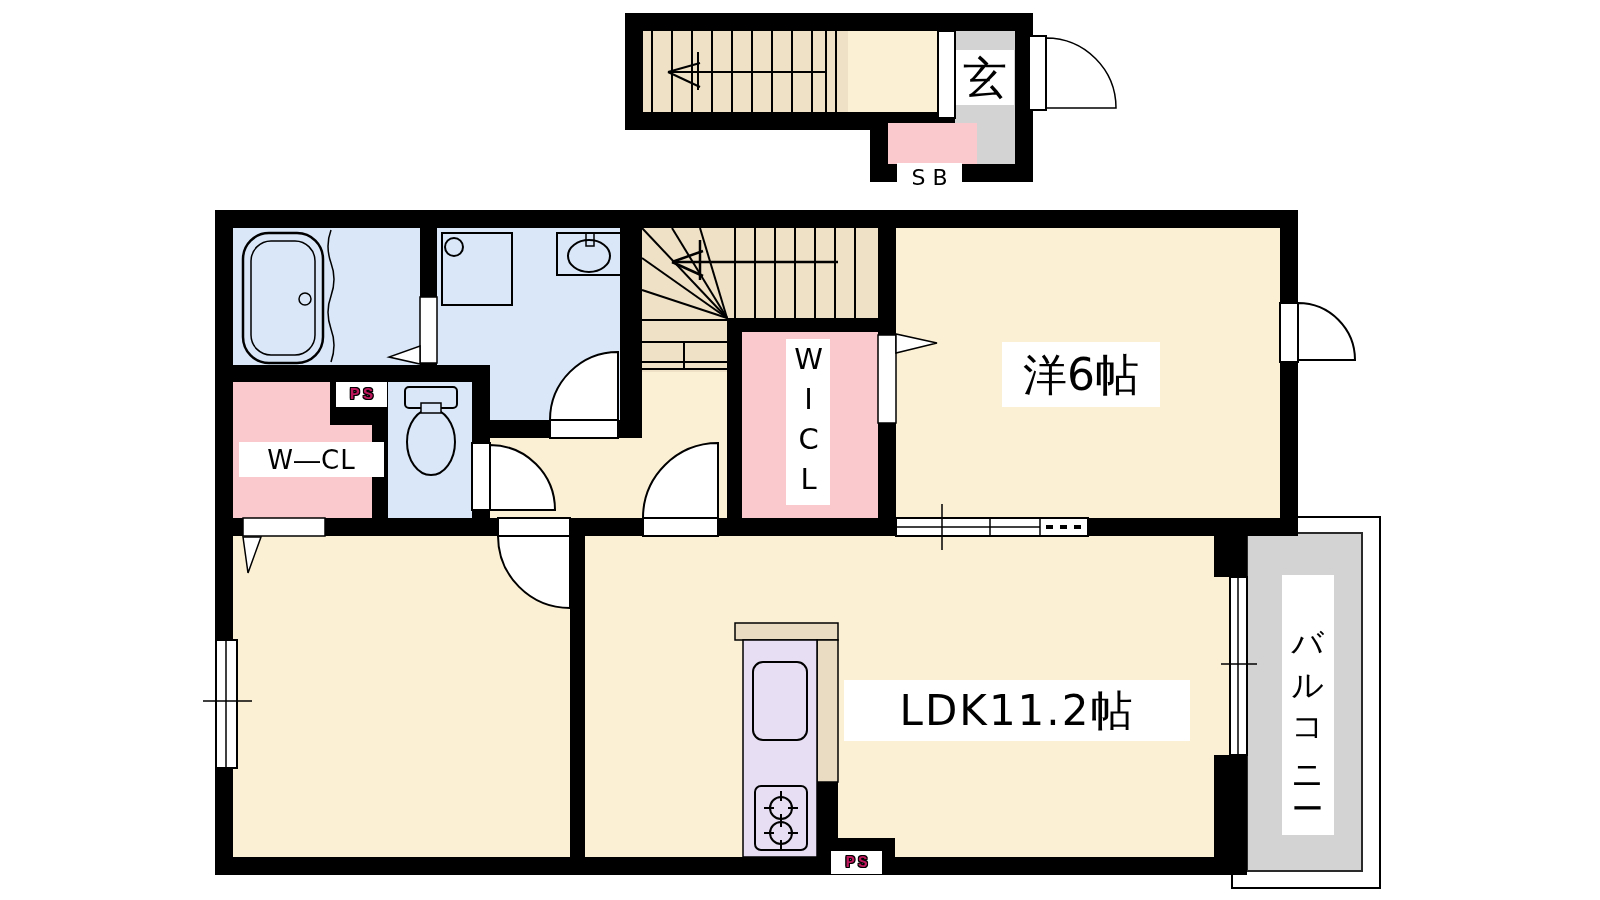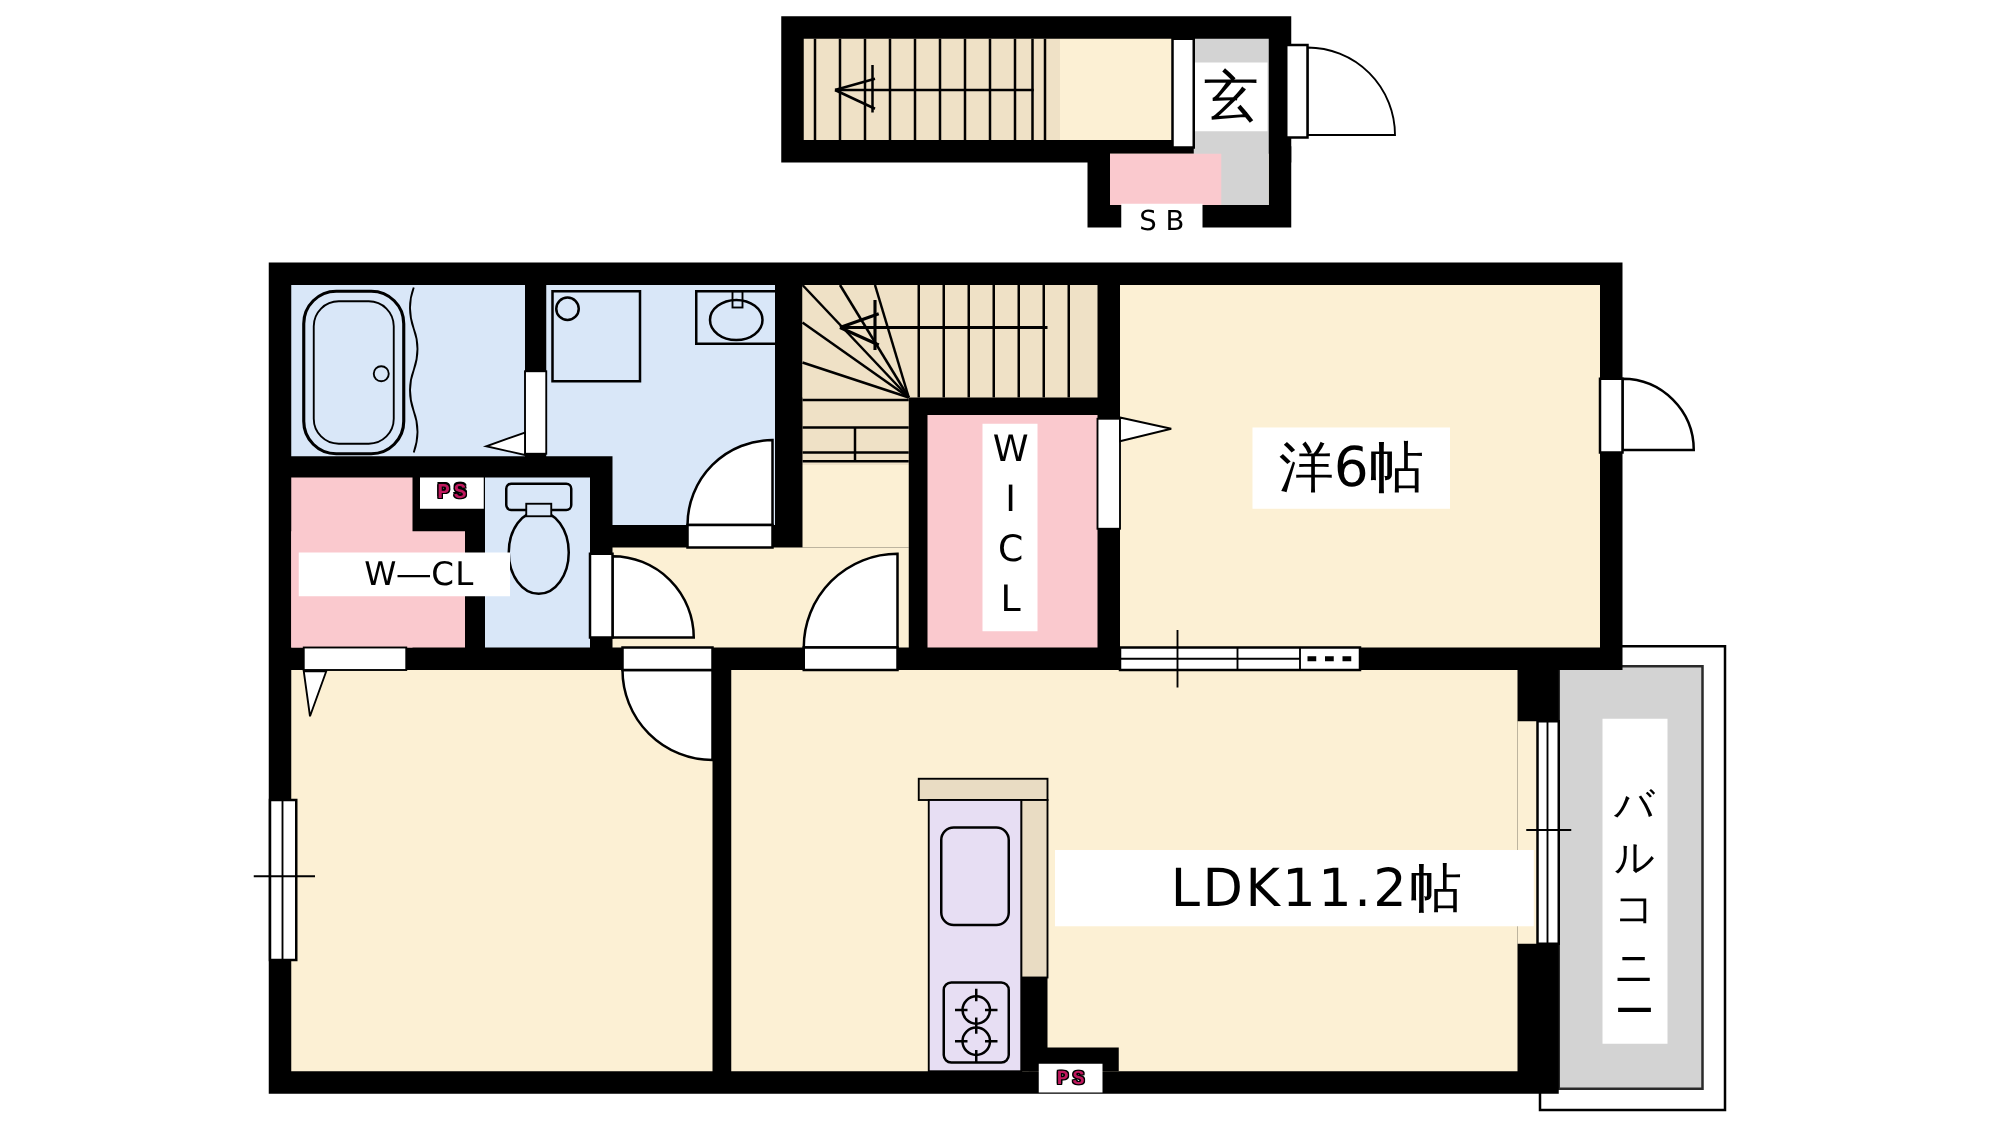--- a/index.html
+++ b/index.html
@@ -204,19 +204,19 @@
     <g fill="#fff" stroke="#000">
       <path d="M1046,38 A70,70 0 0 1 1116,108 L1046,108 Z" stroke-width="1.5"></path>
       <rect x="1029" y="36" width="17" height="74" stroke-width="2"></rect>
     </g>
   </g>
 </svg>
 
 <div class="lbl" style="left:956px;top:50px;width:58px;height:55px;font-size:44px;">玄</div>
 <div class="lbl" style="left:897px;top:131px;width:58px;height:30px;font-size:22px;letter-spacing:7px;padding-left:7px;margin-top:32px;">SB</div>
 <div class="lbl outl" style="left:336px;top:382px;width:48px;height:25px;font-size:17px;letter-spacing:3px;padding-left:3px;">PS</div>
-<div class="lbl" style="left:239px;top:442px;width:145px;height:35px;font-size:26px;letter-spacing:1px;padding-left:24px;">W―CL</div>
+<div class="lbl" style="left:239px;top:442px;width:145px;height:35px;font-size:26px;letter-spacing:1px;">W―CL</div>
 <div class="lbl vert" style="left:786px;top:339px;width:44px;height:166px;font-size:29px;letter-spacing:6px;">WICL</div>
 <div class="lbl" style="left:1002px;top:342px;width:158px;height:65px;font-size:44px;">洋6帖</div>
-<div class="lbl" style="left:844px;top:680px;width:346px;height:61px;font-size:42px;letter-spacing:2px;padding-left:37px;">LDK11.2帖</div>
+<div class="lbl" style="left:844px;top:680px;width:346px;height:61px;font-size:42px;letter-spacing:2px;">LDK11.2帖</div>
 <div class="lbl vert" style="left:1282px;top:575px;width:52px;height:260px;font-size:32px;letter-spacing:10px;">バルコニー</div>
 <div class="lbl outl" style="left:831px;top:851px;width:48px;height:23px;font-size:16px;letter-spacing:3px;padding-left:3px;">PS</div>
 </div>
 
 </body></html>

